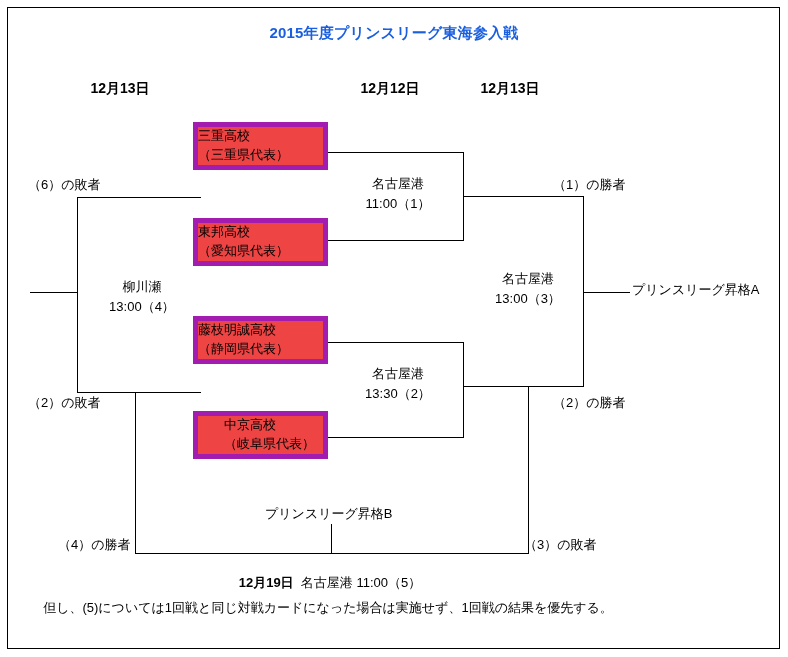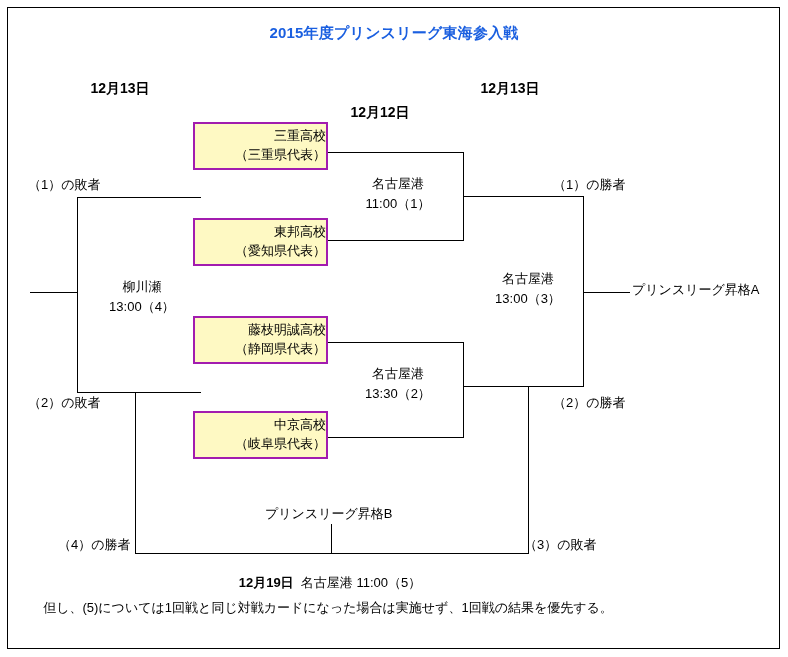--- a/index.html
+++ b/index.html
@@ -40,26 +40,26 @@
   .date-hdr {
     position: absolute;
     font-size: 14px;
     font-weight: bold;
     color: #000000;
     text-align: center;
     white-space: nowrap;
   }
   .team-box {
     position: absolute;
-    background: #fef9c3;
-    border: 2px solid #a21caf;
+    background: #ef4444;
+    border: 5px solid #a21caf;
     box-sizing: border-box;
     display: flex;
     flex-direction: column;
-    align-items: flex-end;
+    align-items: flex-start;
     justify-content: center;
     font-size: 13px;
     color: #000000;
     line-height: 1.45;
     white-space: nowrap;
   }
   .match-label {
     position: absolute;
     text-align: center;
     font-size: 13px;
@@ -108,21 +108,21 @@
 </head>
 <body>
 
 <div id="root">
 
   <div class="frame"></div>
 
   <div class="title">2015年度プリンスリーグ東海参入戦</div>
 
   <div class="date-hdr" style="left:60px;top:80px;width:120px;">12月13日</div>
-  <div class="date-hdr" style="left:320px;top:80px;width:120px;margin-top:24px;">12月12日</div>
+  <div class="date-hdr" style="left:330px;top:80px;width:120px;">12月12日</div>
   <div class="date-hdr" style="left:450px;top:80px;width:120px;">12月13日</div>
 
   <div class="hline" style="left:328px;top:152px;width:136px;"></div>
   <div class="hline" style="left:328px;top:240px;width:136px;"></div>
   <div class="vline" style="left:463px;top:152px;height:89px;"></div>
   <div class="hline" style="left:463px;top:196px;width:120px;"></div>
 
   <div class="hline" style="left:328px;top:342px;width:136px;"></div>
   <div class="hline" style="left:328px;top:437px;width:136px;"></div>
   <div class="vline" style="left:463px;top:342px;height:96px;"></div>
@@ -168,21 +168,21 @@
   </div>
   <div class="match-label" style="left:463px;top:269px;width:130px;">
     <div>名古屋港</div>
     <div>13:00（3）</div>
   </div>
   <div class="match-label" style="left:77px;top:269px;width:130px;margin-top:8px;">
     <div>柳川瀬</div>
     <div>13:00（4）</div>
   </div>
 
-  <div class="note" style="left:28px;top:176px;">（1）の敗者</div>
+  <div class="note" style="left:28px;top:176px;">（6）の敗者</div>
   <div class="note" style="left:28px;top:394px;">（2）の敗者</div>
   <div class="note" style="left:553px;top:176px;text-align:center;">（1）の勝者</div>
   <div class="note" style="left:553px;top:394px;">（2）の勝者</div>
   <div class="note" style="left:58px;top:536px;">（4）の勝者</div>
   <div class="note" style="left:524px;top:536px;">（3）の敗者</div>
   <div class="note" style="left:632px;top:281px;">プリンスリーグ昇格A</div>
   <div class="note" style="left:265px;top:505px;">プリンスリーグ昇格B</div>
 
   <div class="footer-line1">
     <b>12月19日</b><span>&nbsp;&nbsp;</span><span>名古屋港  11:00（5）</span>

